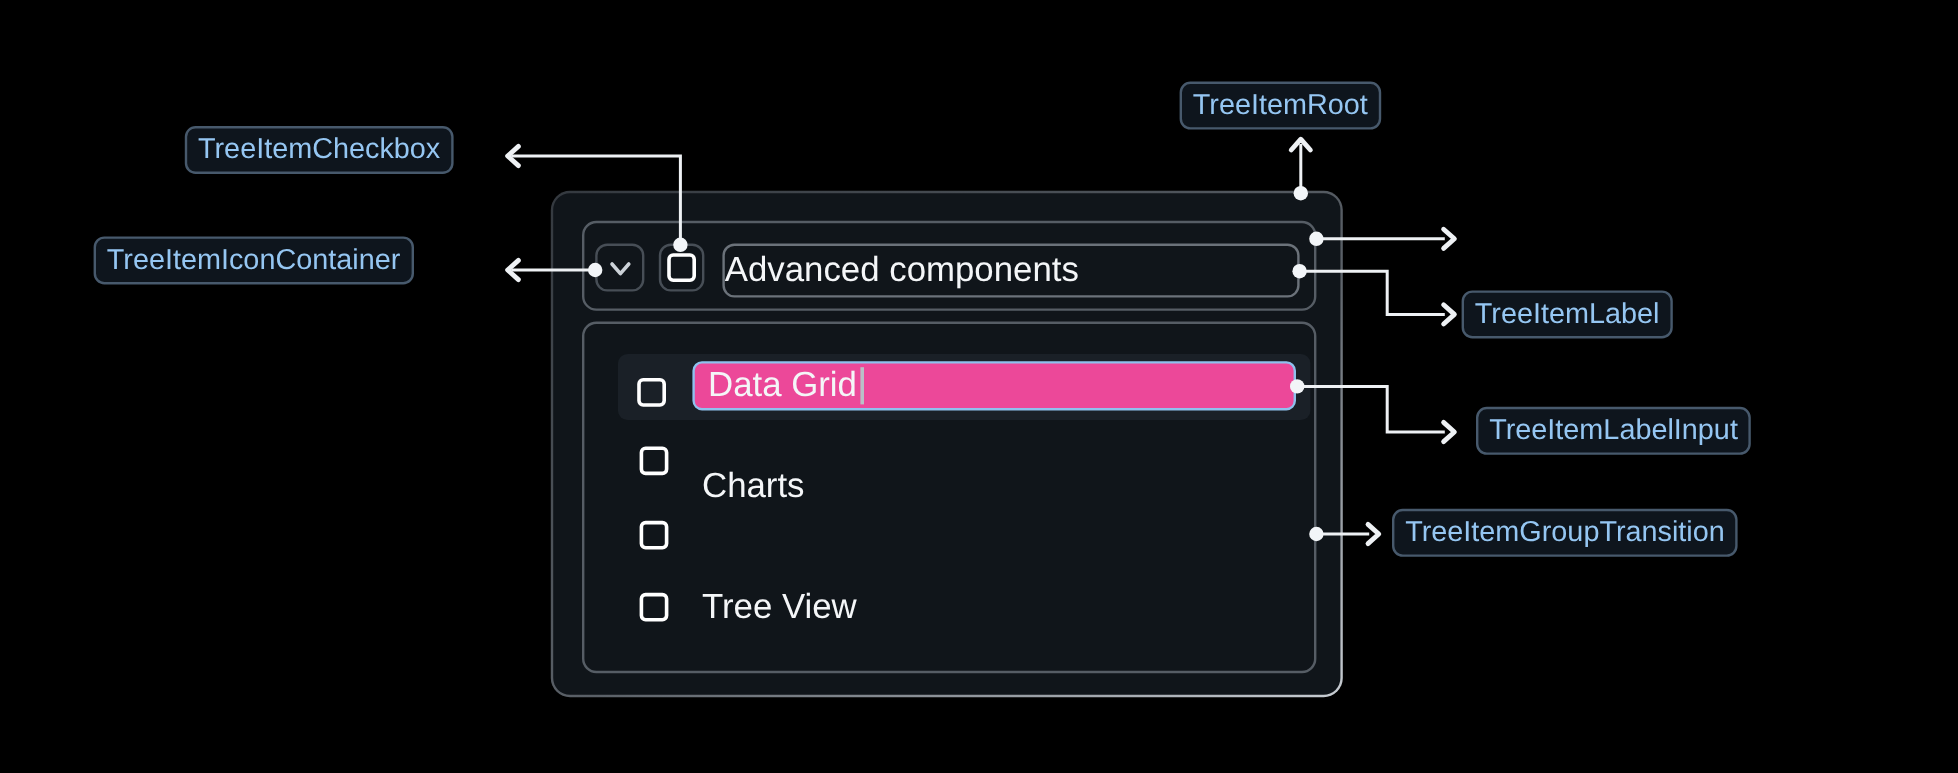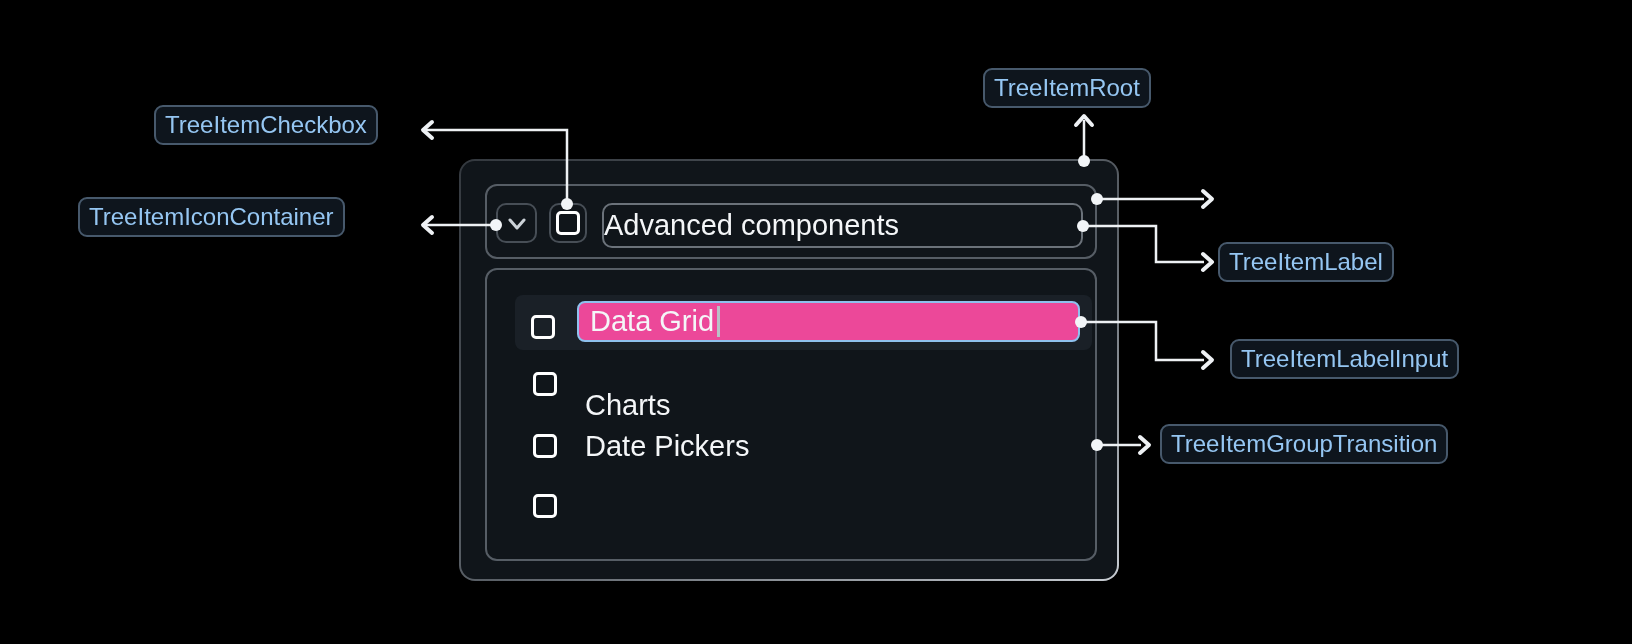--- a/index.html
+++ b/index.html
@@ -91,23 +91,23 @@
   <span class="row-cb" style="left:531px;top:315px;"></span>
   <div class="label-input">
     <span>Data Grid</span>
     <span class="caret"></span>
   </div>
 
   <span class="row-cb" style="left:533px;top:372px;"></span>
   <div class="row-label" style="top:388px;">Charts</div>
 
   <span class="row-cb" style="left:533px;top:434px;"></span>
-  <div class="row-label" style="top:429px;">Date Pickers</div>
 
   <span class="row-cb" style="left:533px;top:494px;"></span>
+  <div class="row-label" style="top:489px;">Tree View</div>
 
   <svg id="connectors">
 
     <g>
       <line class="ln" x1="1084" y1="160" x2="1084" y2="120"></line>
       <polyline class="ah" points="1076,125 1084,116 1092,125"></polyline>
       <circle class="dot" cx="1084" cy="161" r="6"></circle>
     </g>
 
     <g>

